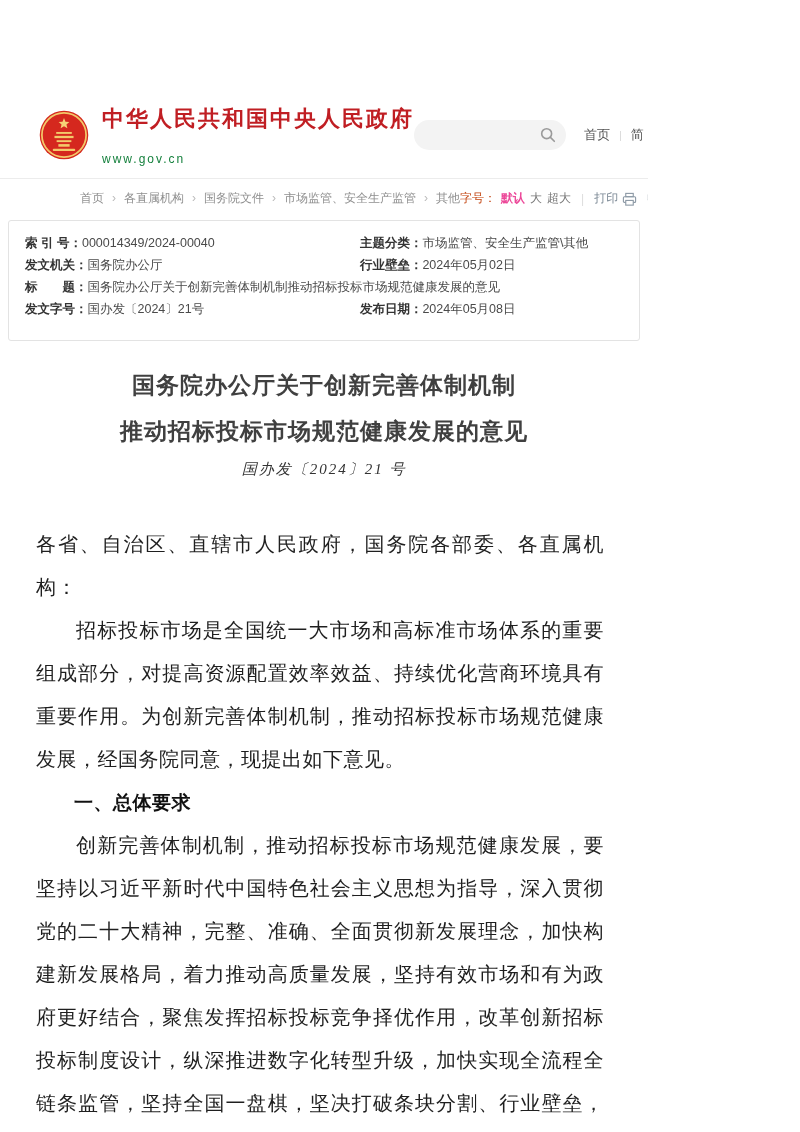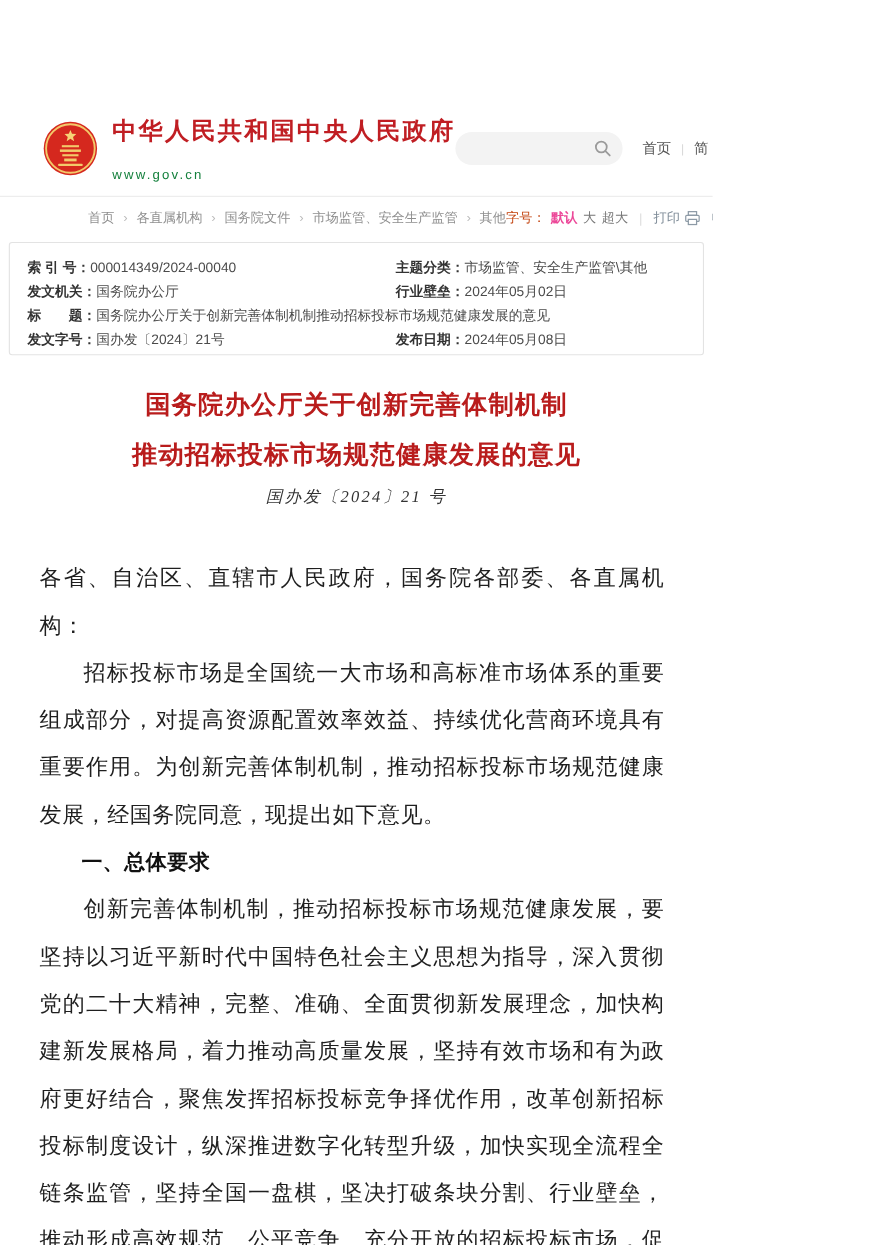--- a/index.html
+++ b/index.html
@@ -25,36 +25,36 @@
   
   .toolbar { display:flex; align-items:center; padding:9px 26px 9px 80px; font-size:12px; color:#8f8f8f; white-space:nowrap; }
   .crumbs { display:flex; align-items:center; }
   .crumb { color:#8f8f8f; cursor:pointer; }
   .crumb + .crumb::before { content:"›"; color:#bbb; margin:0 8px; }
   .tool-right { margin-left:auto; display:flex; align-items:center; }
   .fs-label { color:#c2410c; }
   .fs-opt { margin-left:5px; color:#777; cursor:pointer; }
   .fs-opt.active { color:#ec4899; font-weight:bold; }
   .vbar { color:#ddd; margin:0 10px; }
-  .tool-act { display:flex; align-items:center; color:#7d8a96; margin-right:10px; cursor:pointer; }
+  .tool-act { display:flex; align-items:flex-end; color:#7d8a96; margin-right:10px; cursor:pointer; }
   .tool-act svg { margin-left:4px; }
   .share-circle { width:21px; height:21px; border:1.5px solid #b9b9b9; border-radius:50%; display:flex; align-items:center; justify-content:center; margin-left:7px; cursor:pointer; }
 
   
-  .meta-box { width:632px; margin:2px auto 0; border:1px solid #e3e3e3; border-radius:3px; padding:11px 16px 2px; font-size:12.5px; background:#fff; }
+  .meta-box { width:632px; margin:2px auto 0; border:1px solid #e3e3e3; border-radius:3px; padding:11px 16px 20px; font-size:12.5px; background:#fff; }
   .meta-row { display:flex; line-height:22px; }
   .meta-cell { display:flex; }
   .meta-cell.left { flex:0 0 56%; padding-right:10px; }
   .meta-cell.right { flex:1; }
   .meta-cell.full { flex:1; }
   .meta-label { font-weight:bold; color:#333; white-space:pre; flex:0 0 auto; }
   .meta-value { color:#4a4a4a; }
 
   
-  .doc-title { margin-top:22px; text-align:center; font-family:"Liberation Serif", serif; font-weight:bold; font-size:23px; color:#b91c1c; line-height:46px; letter-spacing:1px; }
+  .doc-title { margin-top:22px; text-align:center; font-family:"Liberation Serif", serif; font-weight:bold; font-size:23px; color:#404040; line-height:46px; letter-spacing:1px; }
   .doc-number { text-align:center; font-family:"Liberation Serif", serif; font-style:italic; font-size:15px; color:#333; margin-top:5px; letter-spacing:2px; }
   .doc-body { margin:44px 44px 0 36px; font-family:"Liberation Serif", serif; font-size:20px; color:#1f1f1f; line-height:43px; text-align:justify; letter-spacing:0.5px; }
   .doc-body p { text-indent:2em; }
   .doc-body p.salutation { text-indent:0; }
   .doc-body h2.section { font-size:19px; color:#111; text-indent:2em; font-weight:bold; line-height:43px; }
 </style>
 </head>
 <body>
 
 <div class="page">

